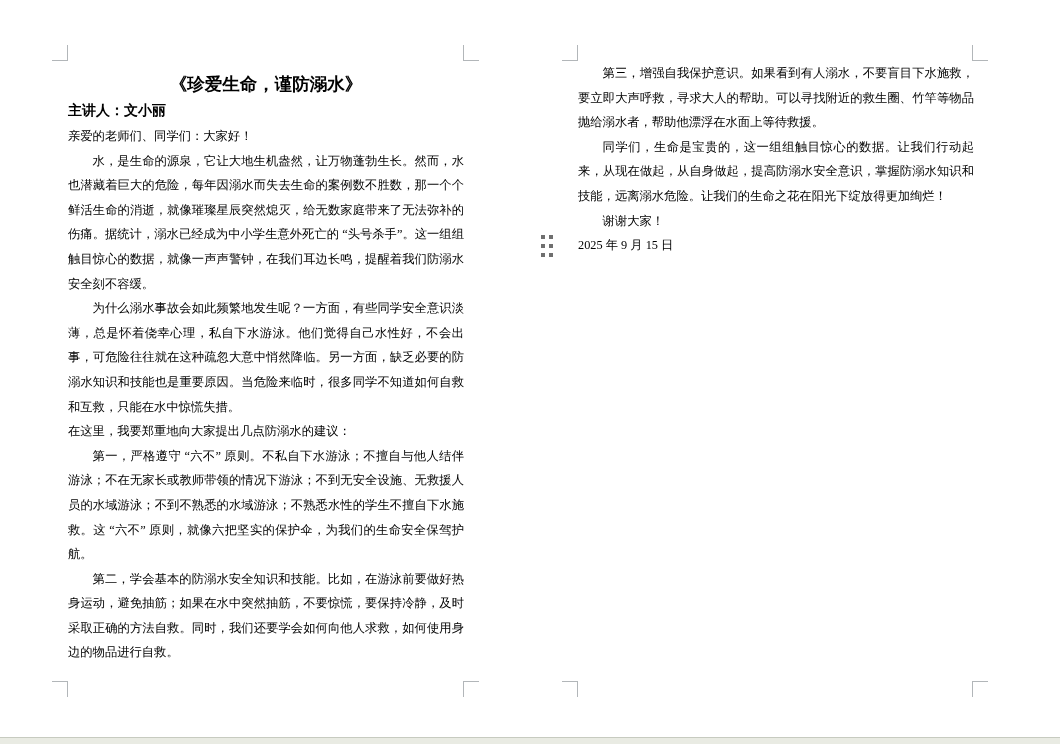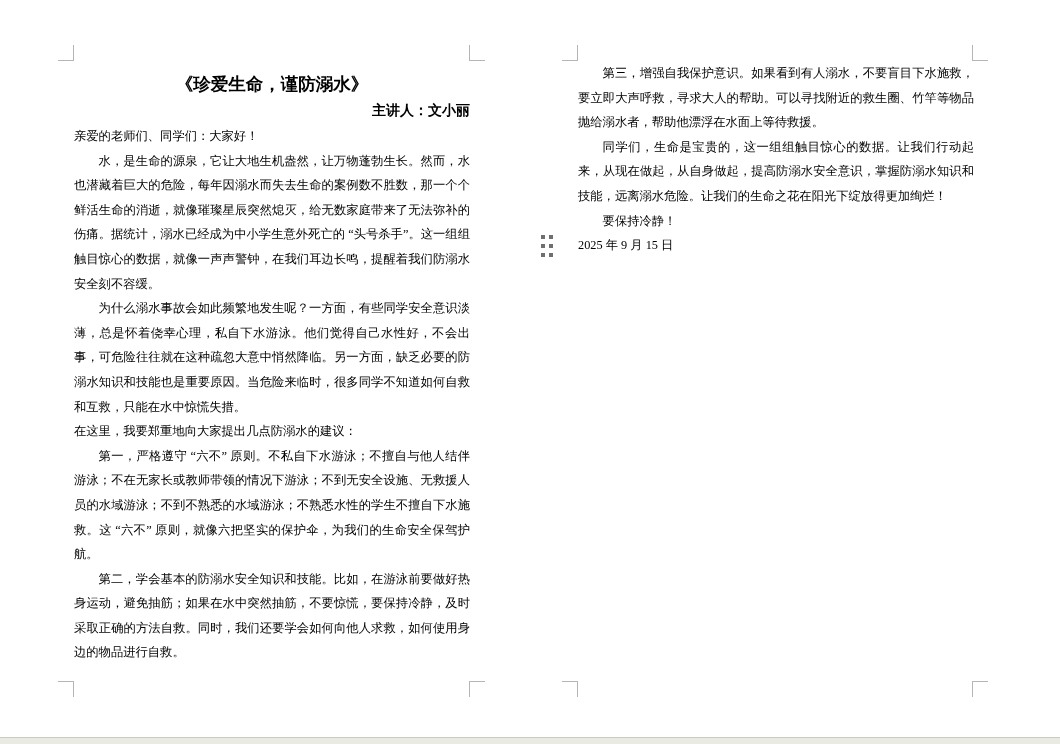--- a/index.html
+++ b/index.html
@@ -4,21 +4,21 @@
 <style>
   html, body { margin: 0; padding: 0; }
   body {
     width: 1060px; height: 744px; overflow: hidden;
     background: #ffffff;
     font-family: "Liberation Serif", "DejaVu Serif", serif;
   }
   .canvas { position: relative; width: 1060px; height: 744px; background: #ffffff; }
 
   .page { position: absolute; top: 0; height: 737px; background: #ffffff; }
-  #page1 { left: 6px;     width: 516px; }
+  #page1 { left: 0;     width: 516px; }
   #page2 { left: 507px; width: 526px; }
 
   .page-gap {
     position: absolute; top: 0; left: 516px; width: 18px; height: 737px;
     background: linear-gradient(90deg, #b4babe 0%, #dde2e5 22%, #ecefF1 50%, #dde2e5 78%, #b4babe 100%);
   }
   .bottom-strip {
     position: absolute; top: 737px; left: 0; width: 1060px; height: 7px;
     background: #e9ebe3; border-top: 1px solid #c7cbc0; box-sizing: border-box;
   }
@@ -26,21 +26,21 @@
   .textarea {
     position: absolute; top: 61px; width: 396px;
     font-size: 12.3px; line-height: 24.6px; color: #000;
     text-align: justify; line-break: strict;
   }
   #page1 .textarea { left: 68px; }
   #page2 .textarea { left: 71px; }
 
   .textarea p { margin: 0; padding: 0; }
   .b-title  { font-size: 17.5px; line-height: 28px; font-weight: 700; text-align: center; margin-top: 9px !important; text-indent: 0; }
-  .b-byline { font-size: 14px;   line-height: 26px; font-weight: 700; text-align: right; }
+  .b-byline { font-size: 14px;   line-height: 26px; font-weight: 700; }
   .b-indent { text-indent: 2em; }
   .b-flush  { text-indent: 0; }
   .b-right  { text-align: left; text-indent: 0; }
 
   .corner { position: absolute; width: 15px; height: 15px; }
   .c-tl { border-right: 1px solid #b2b6b9; border-bottom: 1px solid #b2b6b9; }
   .c-tr { border-left:  1px solid #b2b6b9; border-bottom: 1px solid #b2b6b9; }
   .c-bl { border-right: 1px solid #b2b6b9; border-top:    1px solid #b2b6b9; }
   .c-br { border-left:  1px solid #b2b6b9; border-top:    1px solid #b2b6b9; }
   #page1 .c-tl { left: 52px;  top: 45px; }
@@ -92,20 +92,20 @@
         <i></i>
         <i></i>
         <i></i>
         <i></i>
         <i></i>
         <i></i>
       </div>
     <div class="textarea">
         <p class="b-indent">第三，增强自我保护意识。如果看到有人溺水，不要盲目下水施救，要立即大声呼救，寻求大人的帮助。可以寻找附近的救生圈、竹竿等物品抛给溺水者，帮助他漂浮在水面上等待救援。</p>
         <p class="b-indent">同学们，生命是宝贵的，这一组组触目惊心的数据。让我们行动起来，从现在做起，从自身做起，提高防溺水安全意识，掌握防溺水知识和技能，远离溺水危险。让我们的生命之花在阳光下绽放得更加绚烂！</p>
-        <p class="b-indent">要保持冷静！</p>
+        <p class="b-indent">谢谢大家！</p>
         <p class="b-right">2025 年 9 月 15 日</p>
       </div>
   </div>
 
   <div class="bottom-strip"></div>
 
 </div>
 
 </body></html>

